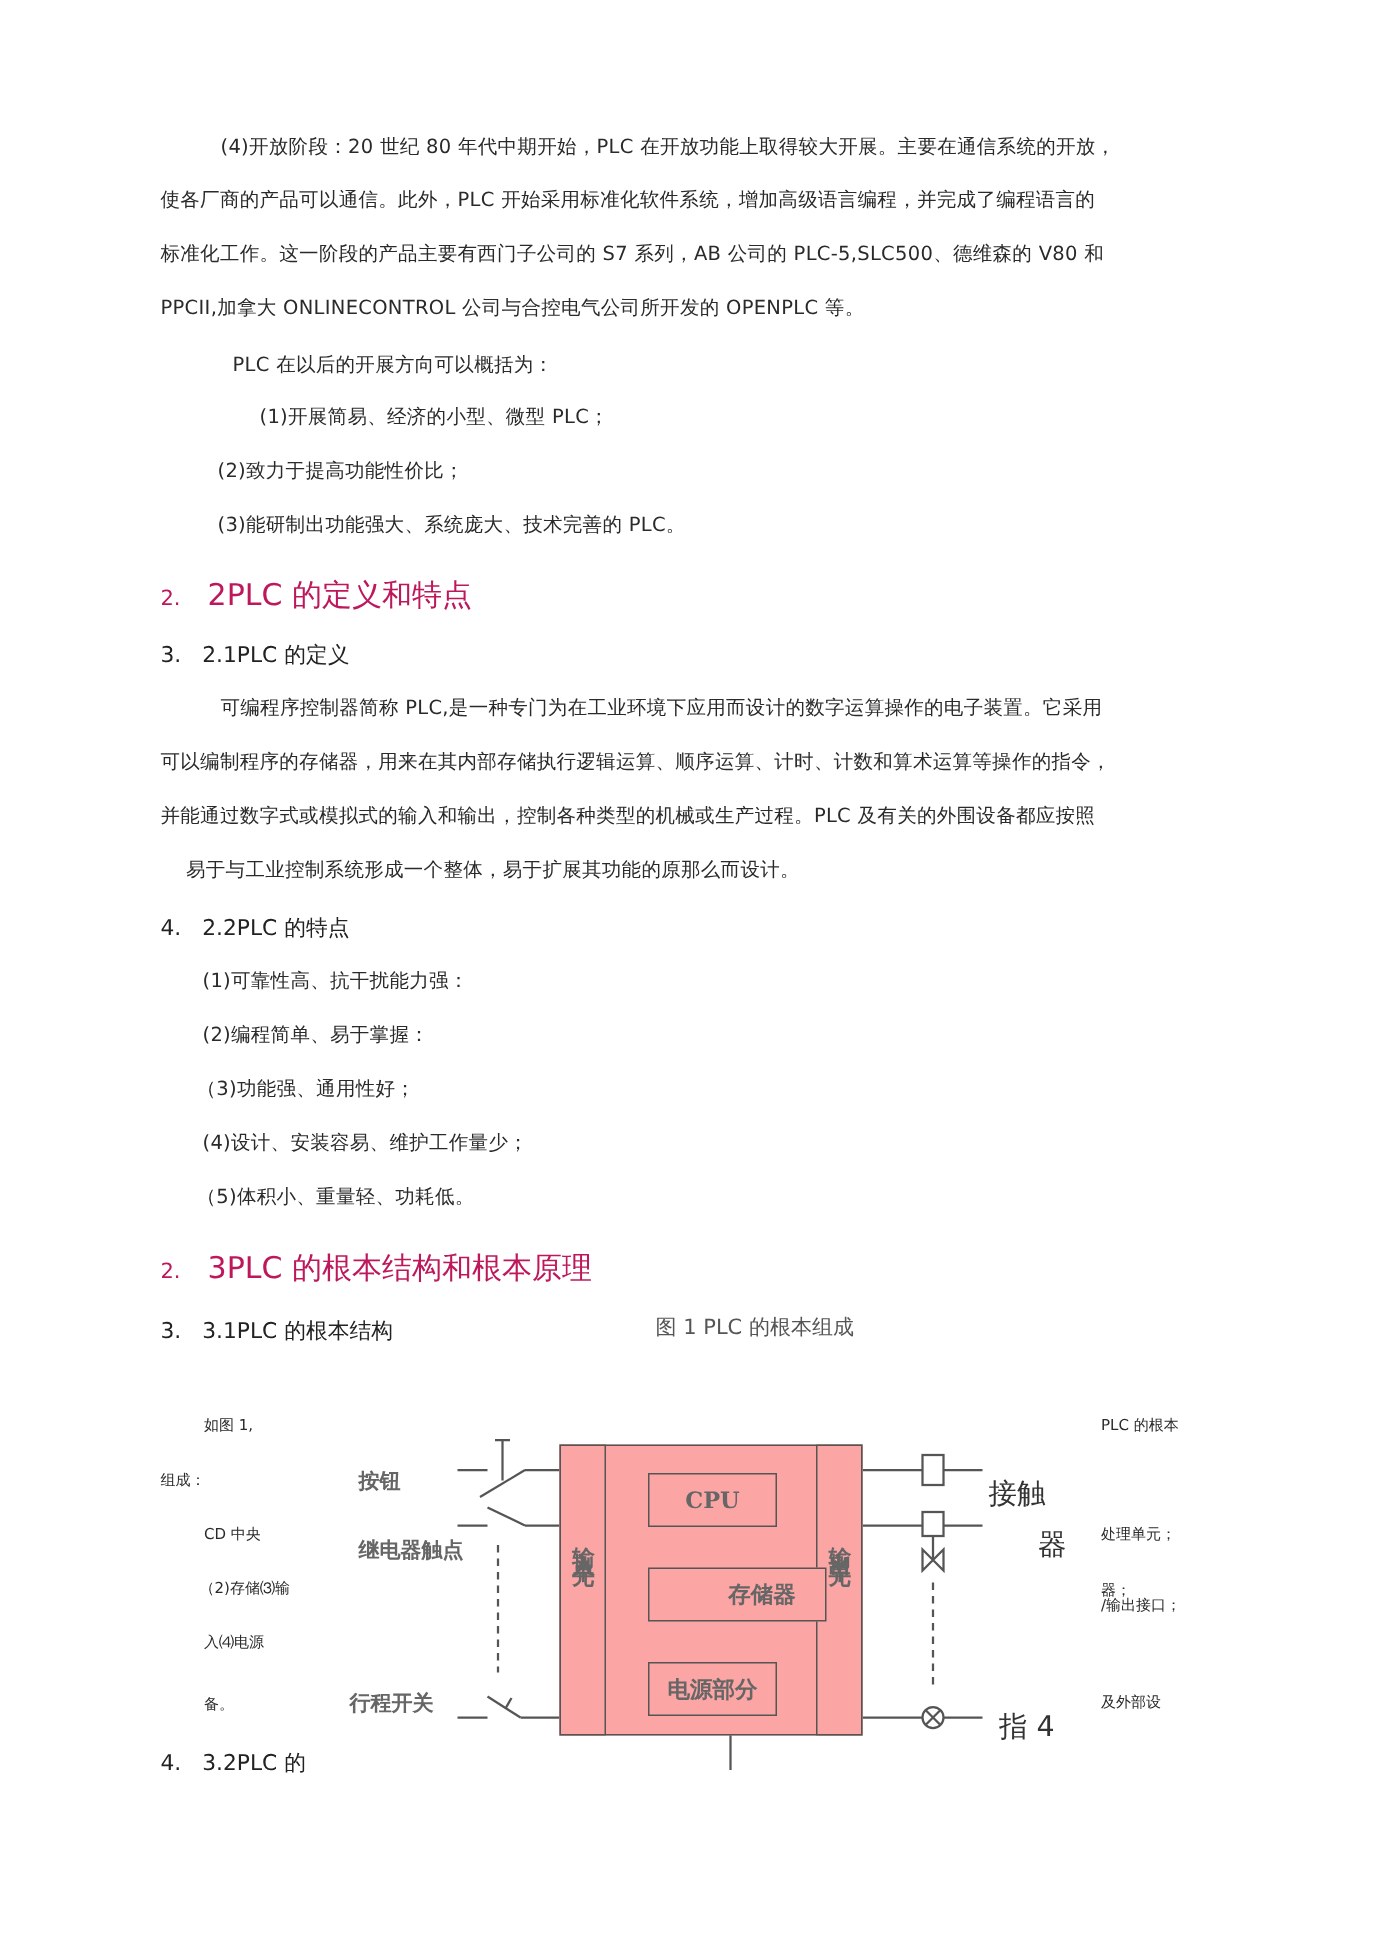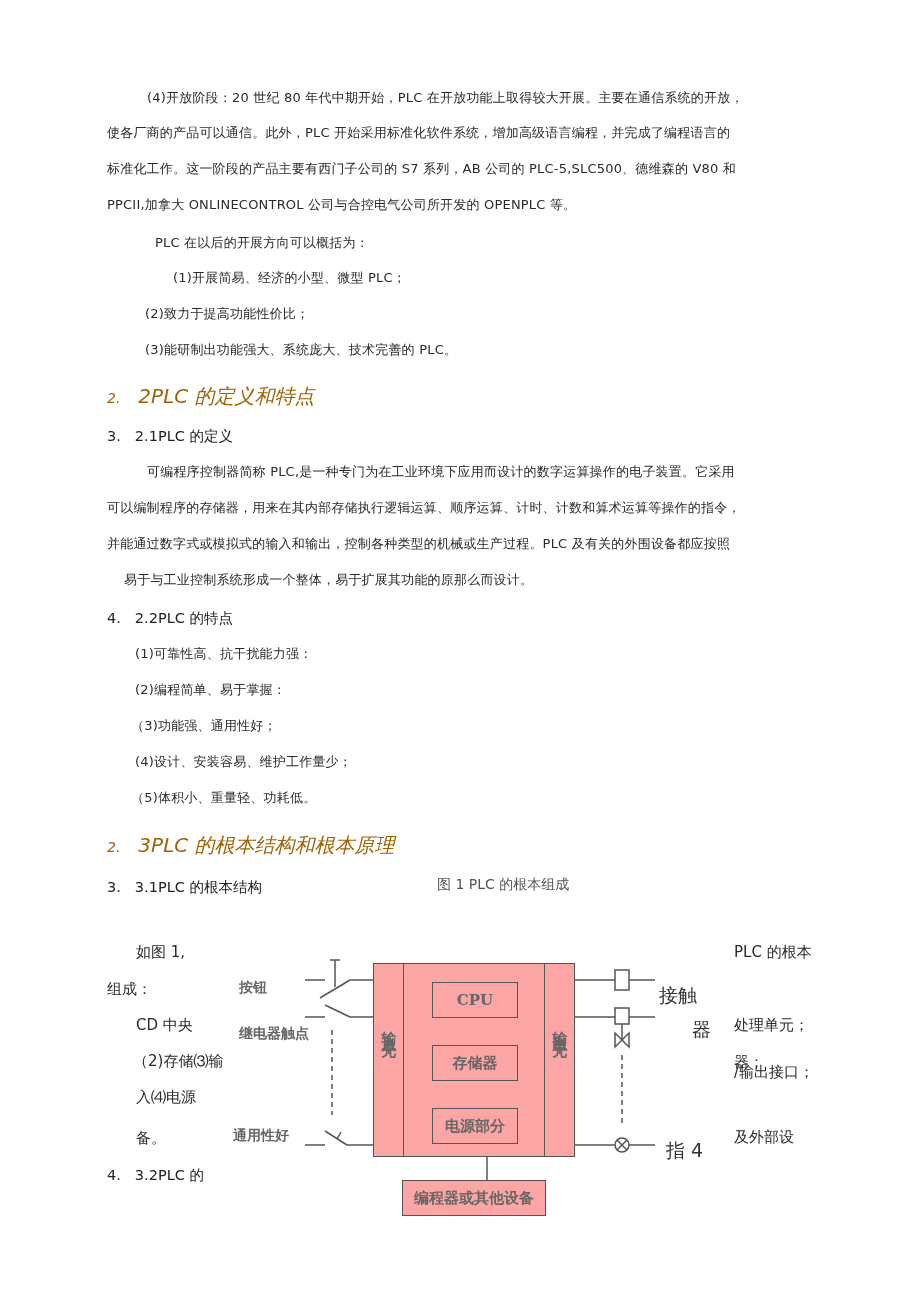--- a/index.html
+++ b/index.html
@@ -1,25 +1,25 @@
 <!DOCTYPE html>
 <html><head>
 <meta charset="utf-8">
 <style>
   html, body { margin: 0; padding: 0; background: #ffffff; }
   body { width: 920px; height: 1301px; position: relative; overflow: hidden;
          font-family: "DejaVu Sans", "Liberation Sans", sans-serif; color: #222; }
   .abs { position: absolute; white-space: nowrap; }
   .p { font-size: 13px; color: #2a2a2a; letter-spacing: 0.2px; }
-  .h2 { font-size: 20px; color: #a16207; font-weight: normal; font-style: italic; }
+  .h2 { font-size: 20px; color: #be185d; font-weight: normal; }
   .h2 .num { font-size: 14px; margin-right: 18px; }
   .h3 { font-size: 14.5px; color: #222; }
   .h3 .num { margin-right: 14px; }
   .cap { font-size: 14px; color: #555; }
-  .side { font-size: 15px; color: #2a2a2a; }
+  .side { font-size: 10px; color: #2a2a2a; }
   .diag-label { font-family: "DejaVu Serif", "Liberation Serif", serif; font-size: 14px; color: #666; font-weight: bold; }
   .box { position: absolute; border: 1.5px solid #555; background: #fca5a5; }
   .vtext { writing-mode: vertical-rl; text-orientation: upright; font-family: "DejaVu Serif", "Liberation Serif", serif;
            font-size: 15px; color: #666; letter-spacing: 4px; font-weight: bold; }
   .inner-label { font-family: "DejaVu Serif", "Liberation Serif", serif; font-size: 15px; color: #666; font-weight: bold;
                  display: flex; align-items: center; justify-content: center; width: 100%; height: 100%; }
   .big { font-size: 19px; color: #333; }
 </style>
 </head>
 <body>
@@ -114,38 +114,35 @@
       <line x1="392" y1="185" x2="402" y2="195"></line>
       <line x1="402" y1="185" x2="392" y2="195"></line>
       <line x1="404" y1="190" x2="430" y2="190"></line>
 
       <line x1="262" y1="200" x2="262" y2="225"></line>
     </g>
   </svg>
 
   <div class="abs diag-label" style="left:14px; top:24px;">按钮</div>
   <div class="abs diag-label" style="left:14px; top:70px;">继电器触点</div>
-  <div class="abs diag-label" style="left:8px; top:172px;">通用性好</div>
+  <div class="abs diag-label" style="left:8px; top:172px;">行程开关</div>
 
   <div class="box" style="left:148px; top:8px; width:200px; height:192px;"></div>
   <div class="box" style="left:148px; top:8px; width:29px; height:192px;">
     <div class="vtext" style="position:absolute; left:5px; top:55px;">输入单元</div>
   </div>
   <div class="box" style="left:319px; top:8px; width:29px; height:192px;">
     <div class="vtext" style="position:absolute; left:5px; top:55px;">输出单元</div>
   </div>
   <div class="box" style="left:207px; top:27px; width:84px; height:34px;">
     <div class="inner-label">CPU</div>
   </div>
-  <div class="box" style="left:207px; top:90px; width:84px; height:34px;">
+  <div class="box" style="left:207px; top:90px; width:84px; height:34px;padding-left:33px;">
     <div class="inner-label">存储器</div>
   </div>
   <div class="box" style="left:207px; top:153px; width:84px; height:34px;">
     <div class="inner-label">电源部分</div>
-  </div>
-  <div class="box" style="left:177px; top:225px; width:142px; height:34px;">
-    <div class="inner-label">编程器或其他设备</div>
   </div>
 </div>
 
 <div class="abs big" style="left:659px; top:983px;">接触</div>
 <div class="abs big" style="left:692px; top:1017px;">器</div>
 <div class="abs big" style="left:666px; top:1138px;">指 4</div>
 
 </body></html>

